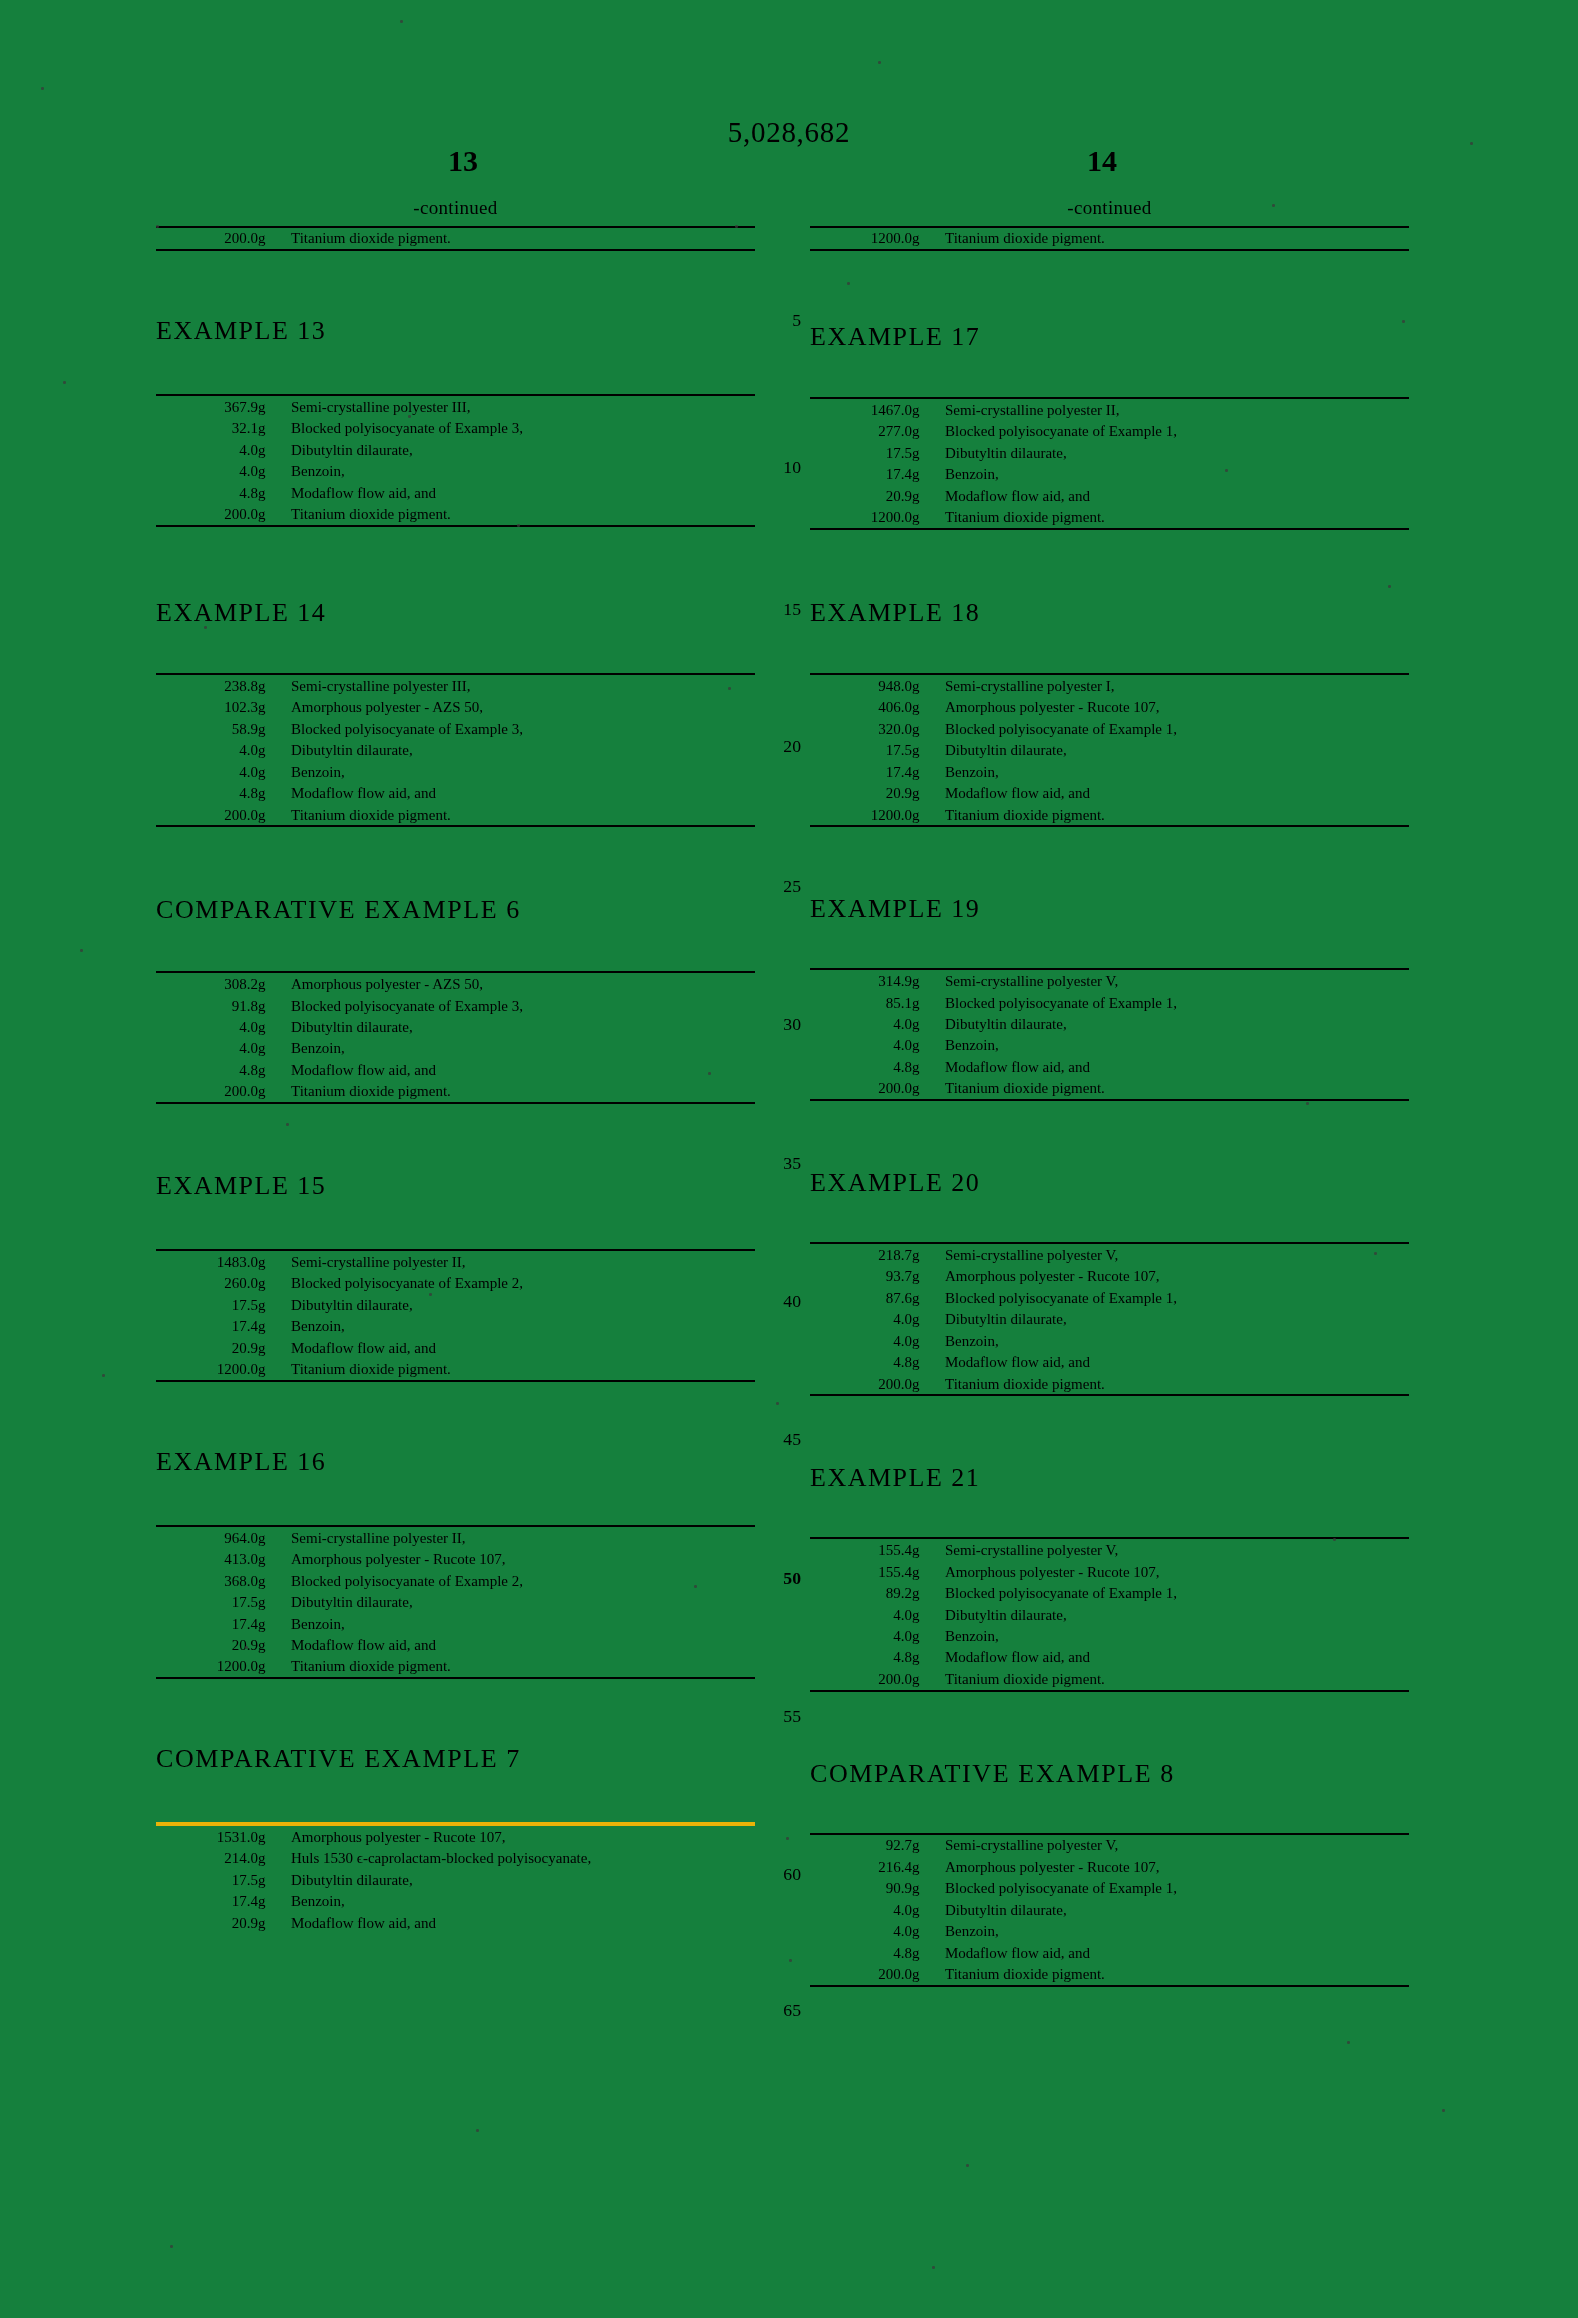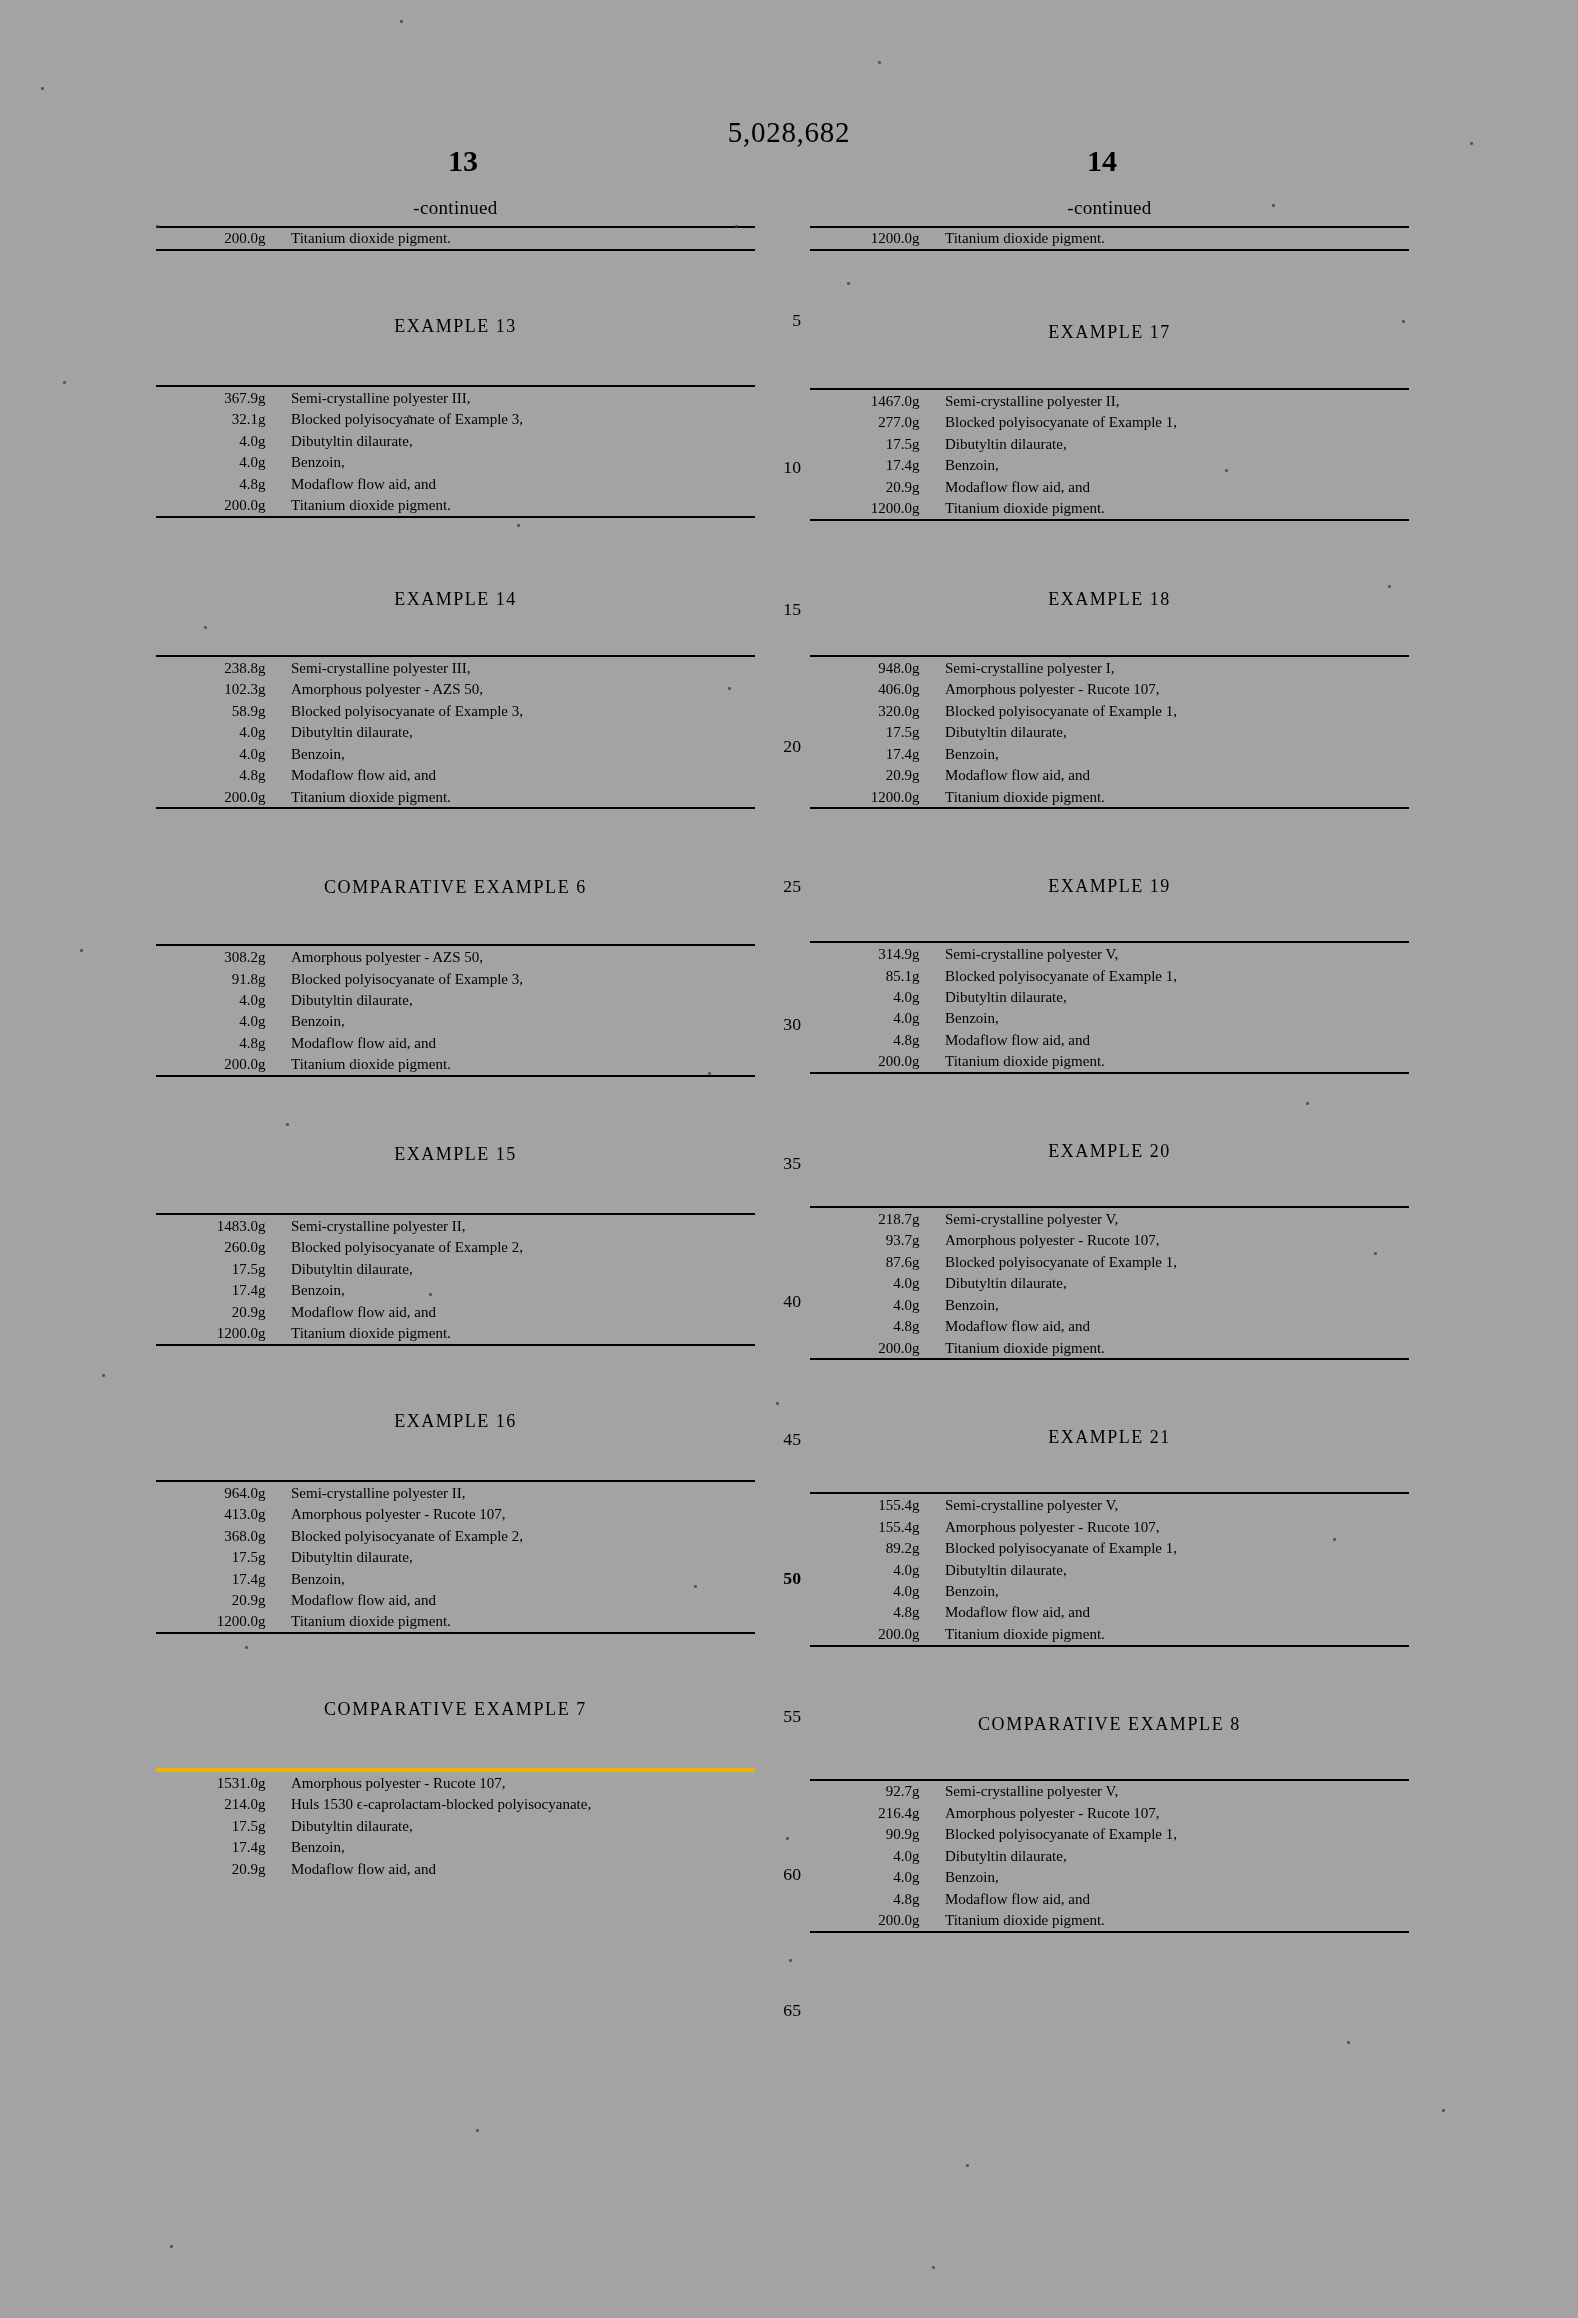--- a/index.html
+++ b/index.html
@@ -11,21 +11,21 @@
     width: 1578px;
     height: 2319px;
     position: relative;
     font-family: "Liberation Serif", "DejaVu Serif", serif;
     color: #000000;
     overflow: hidden;
   }
   .page {
     position: absolute;
     inset: 0;
-    background: #a3a3a3;
+    background: #15803d;
   }
 
   
   .patent-number {
     position: absolute;
     top: 116px;
     left: 0;
     width: 1578px;
     text-align: center;
     font-size: 29px;
@@ -51,22 +51,21 @@
   .column.right { left: 810px; }
 
   
   .continued {
     text-align: center;
     font-size: 19px;
     margin-bottom: 6.8px;
     letter-spacing: 0.3px;
   }
   .ex-heading {
-    text-align: center;
-    font-size: 18px;
+    font-size: 26px;
     letter-spacing: 1.5px;
     font-family: "Liberation Serif", "DejaVu Serif", serif;
   }
   .ex-heading.wide { letter-spacing: 1.6px; }
 
   table.recipe {
     border-collapse: collapse;
     width: 100%;
     font-size: 15px;
     line-height: 1.34;

